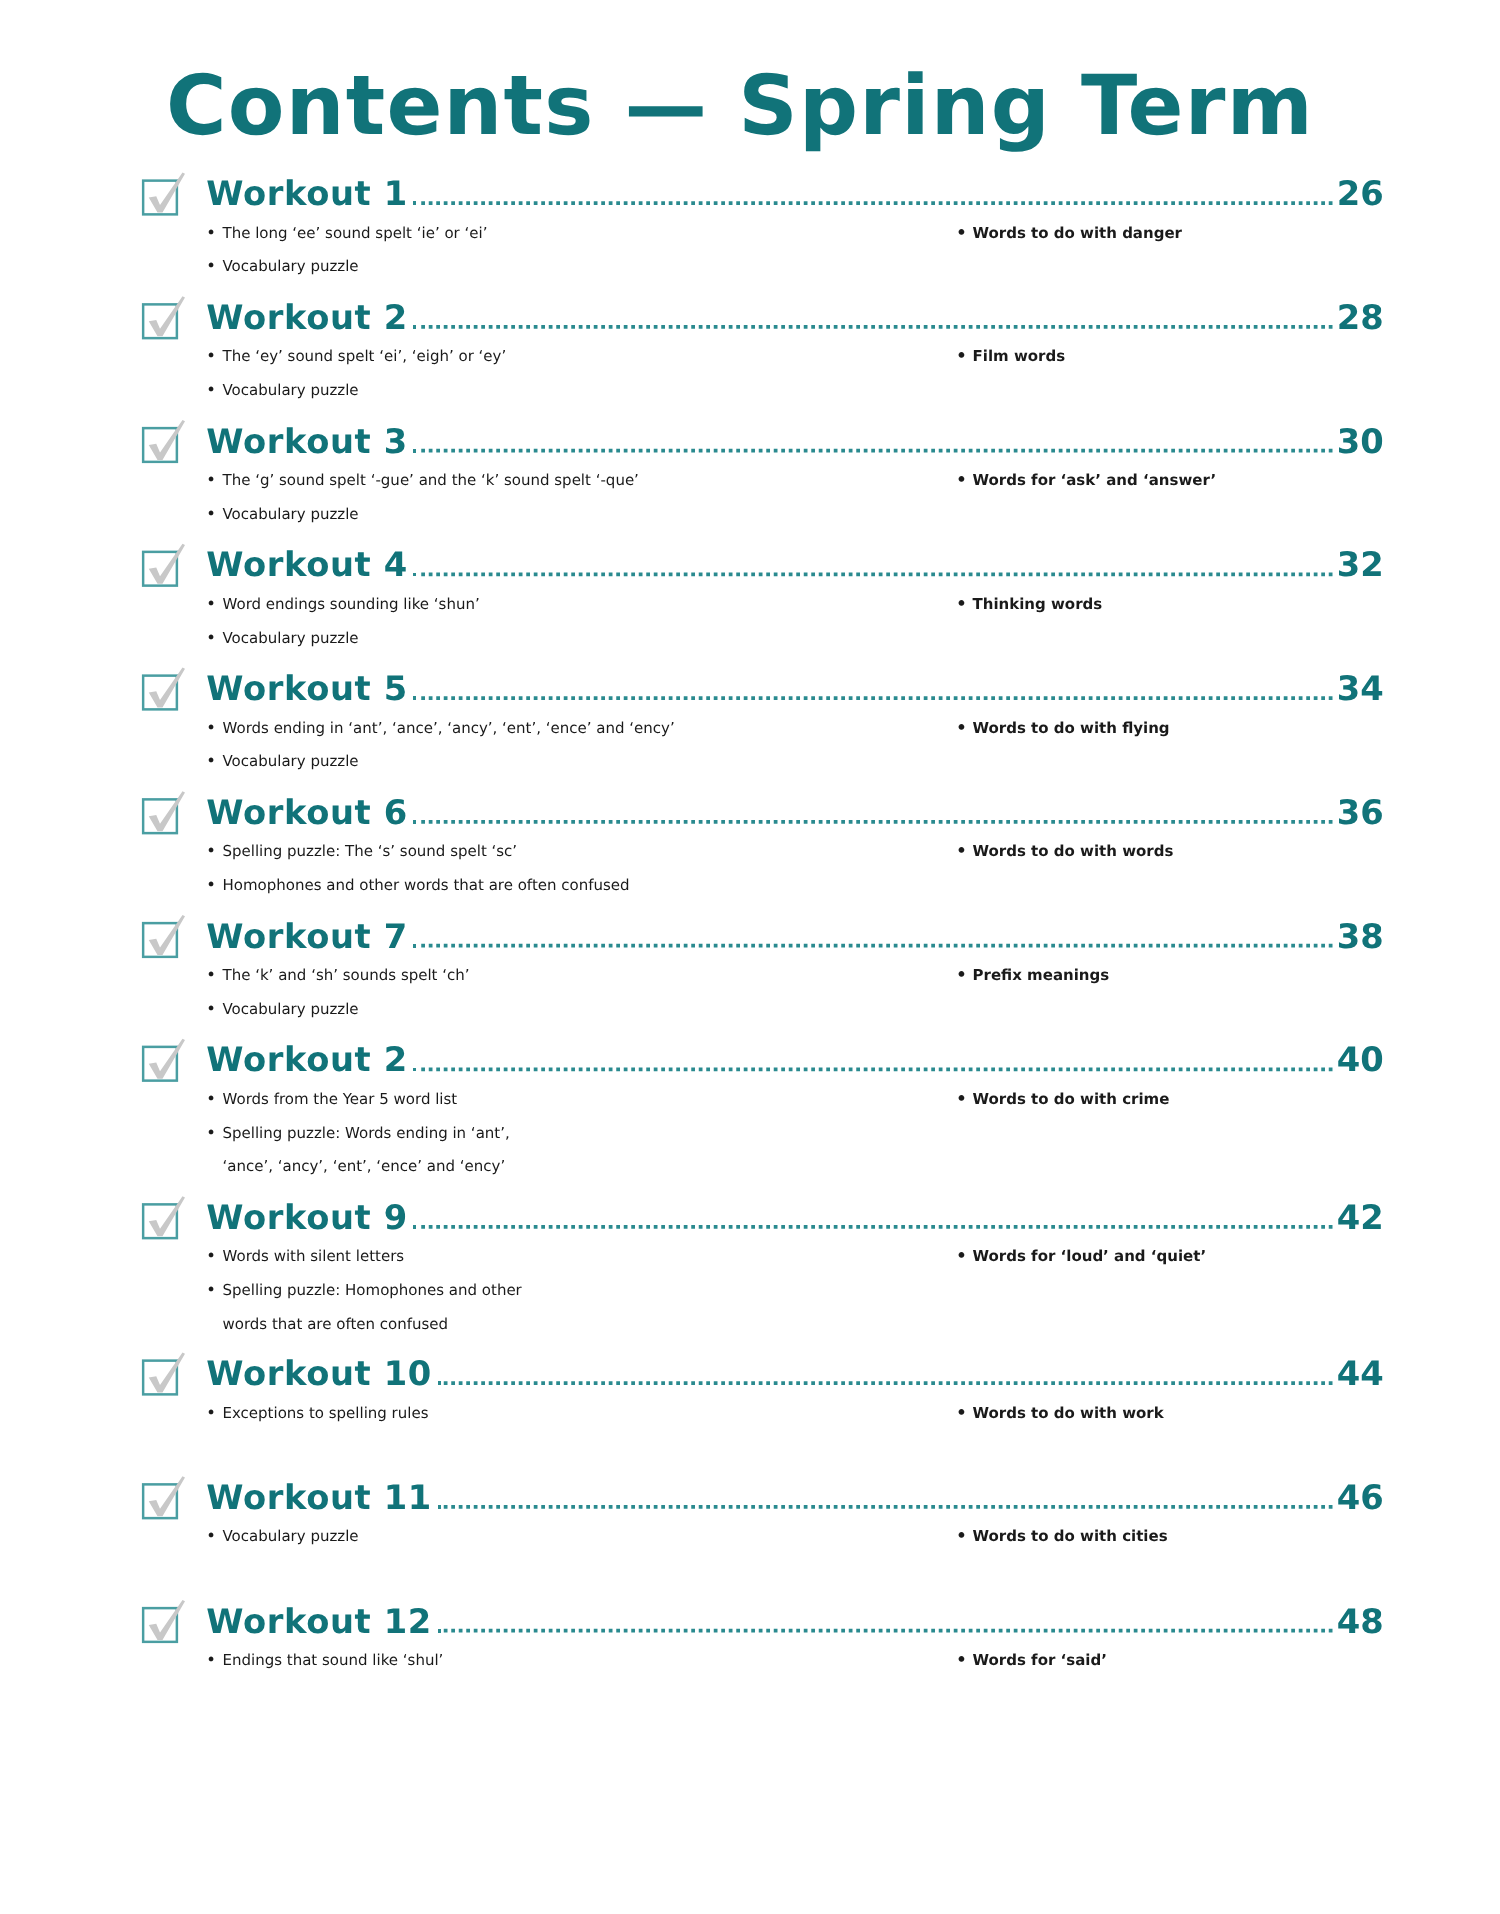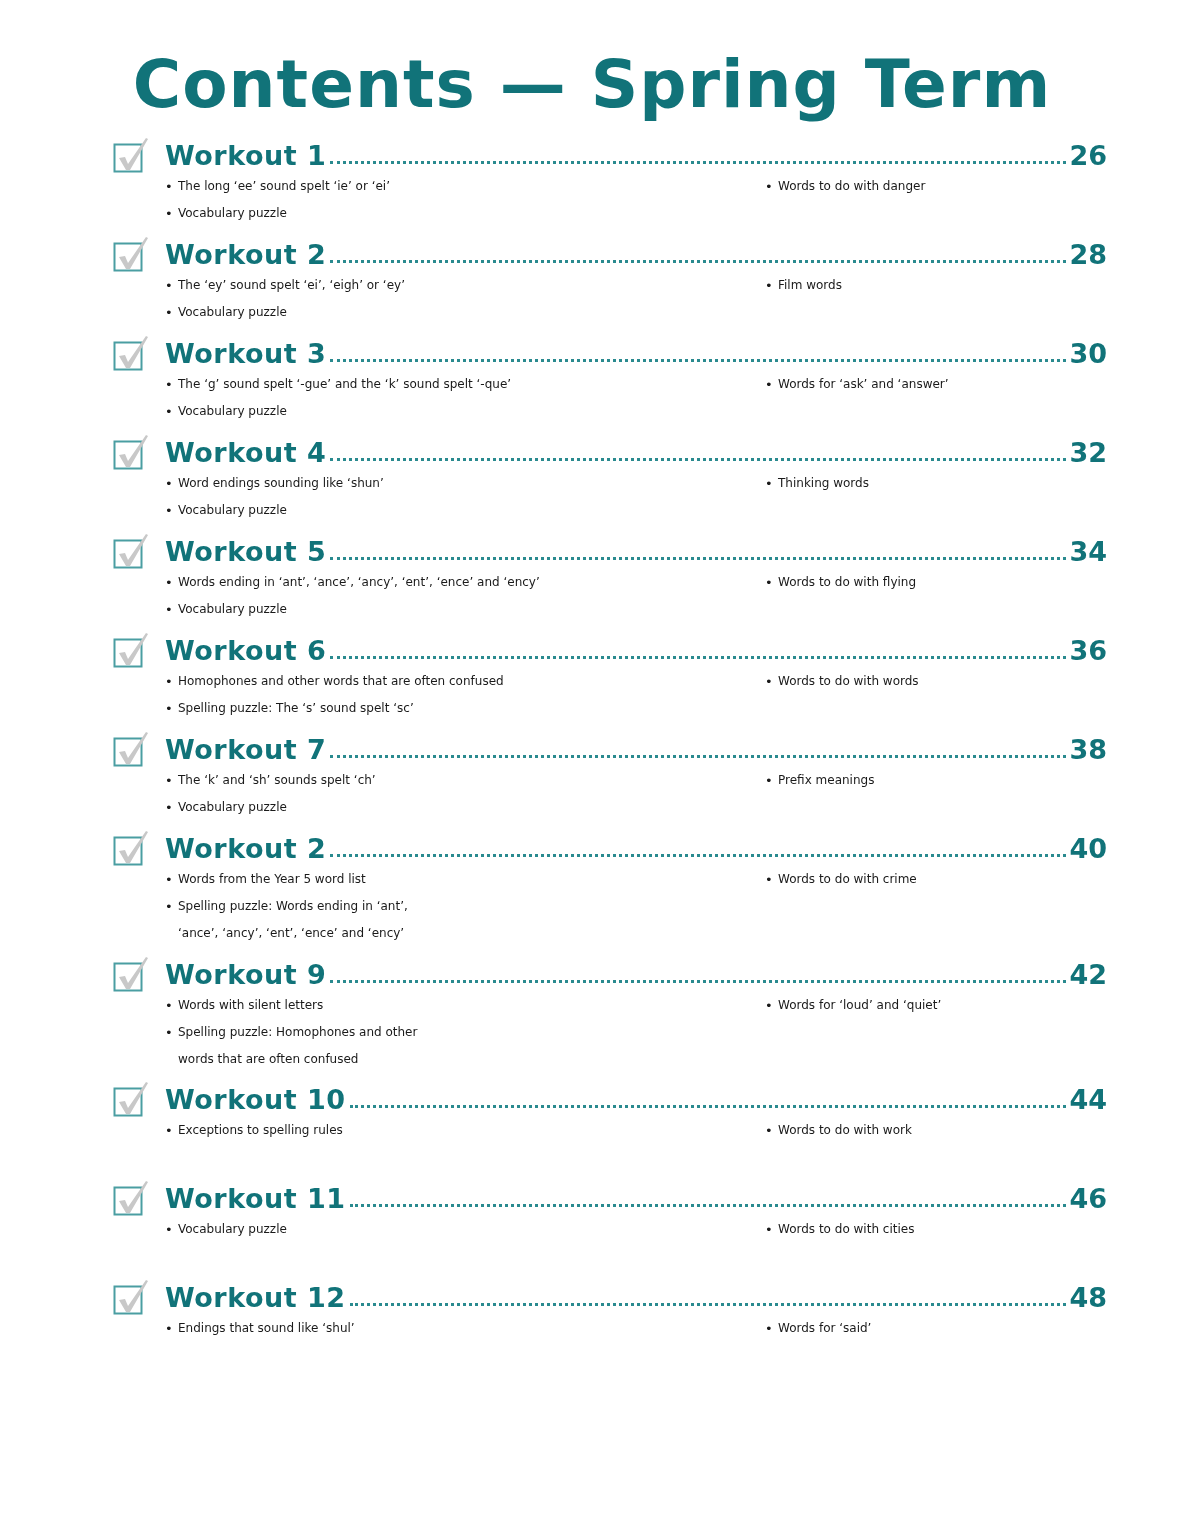--- a/index.html
+++ b/index.html
@@ -77,20 +77,21 @@
       position: absolute;
       left: 165px;
       top: 40px;
       width: 580px;
     }
     .items-right {
       position: absolute;
       left: 765px;
       top: 40px;
       width: 360px;
+      font-weight: bold;
     }
     .item {
       font-size: 12px;
       line-height: 27px;
       padding-left: 13px;
       position: relative;
       white-space: pre-line;
     }
     .item::before {
       content: "\2022";
@@ -212,22 +213,22 @@
         <rect x="1.5" y="7.5" width="27" height="27" fill="#ffffff" stroke="#4a9ea2" stroke-width="2"></rect>
         <path d="M6 21 L12 20 L15 27 L33 1 L35 2 L17 33 L13 33 Z" fill="#c8c8c8"></path>
       </svg>
     </span>
     <div class="heading-row">
       <span class="workout-title">Workout 6</span>
       <span class="leader"></span>
       <span class="page-num">36</span>
     </div>
     <div class="items-left">
+        <div class="item">Spelling puzzle: The ‘s’ sound spelt ‘sc’</div>
         <div class="item">Homophones and other words that are often confused</div>
-        <div class="item">Spelling puzzle: The ‘s’ sound spelt ‘sc’</div>
       </div>
     <div class="items-right">
         <div class="item">Words to do with words</div>
       </div>
   </div>
     <div class="entry" style="top: 727px;">
     <span class="checkbox">
       <svg width="40" height="36" viewBox="0 0 40 36">
         <rect x="1.5" y="7.5" width="27" height="27" fill="#ffffff" stroke="#4a9ea2" stroke-width="2"></rect>
         <path d="M6 21 L12 20 L15 27 L33 1 L35 2 L17 33 L13 33 Z" fill="#c8c8c8"></path>

